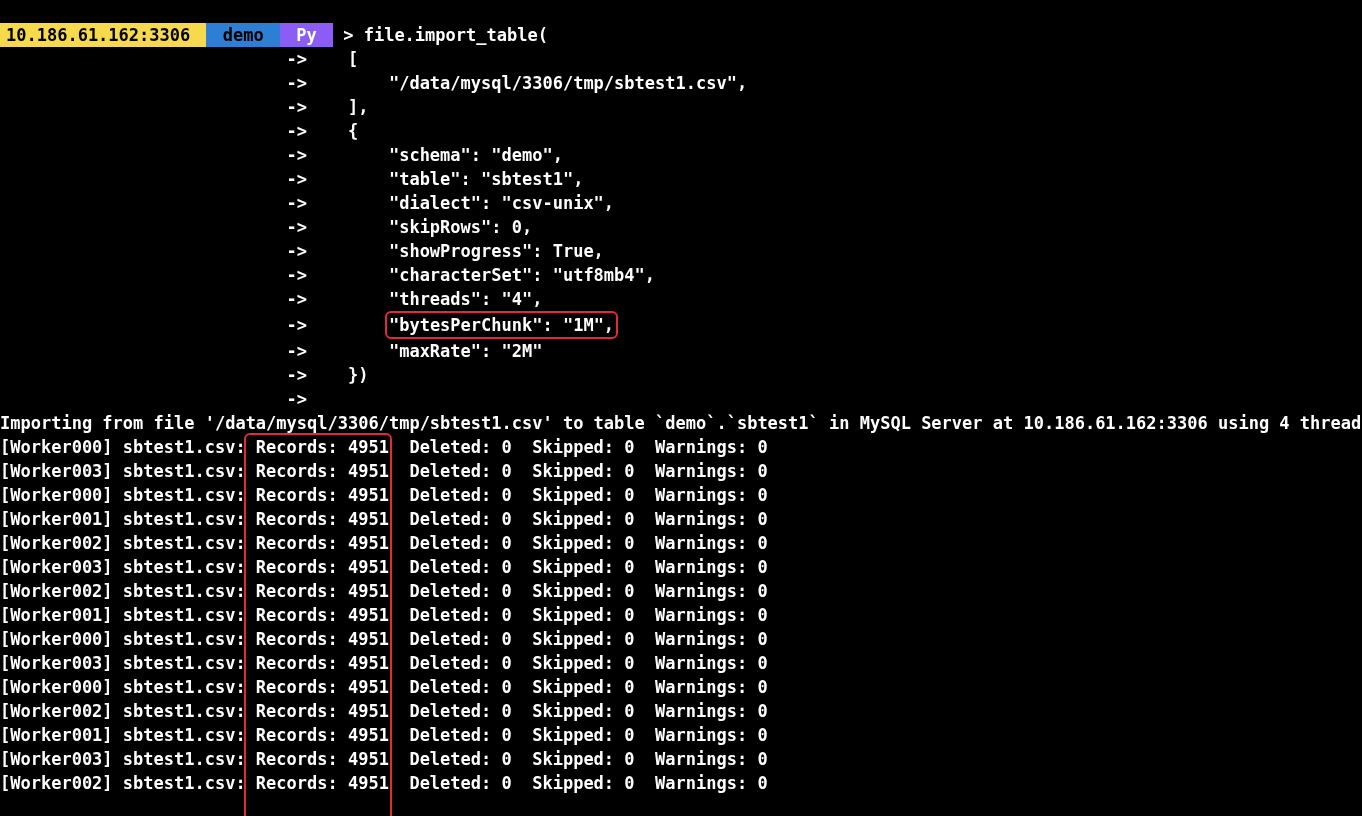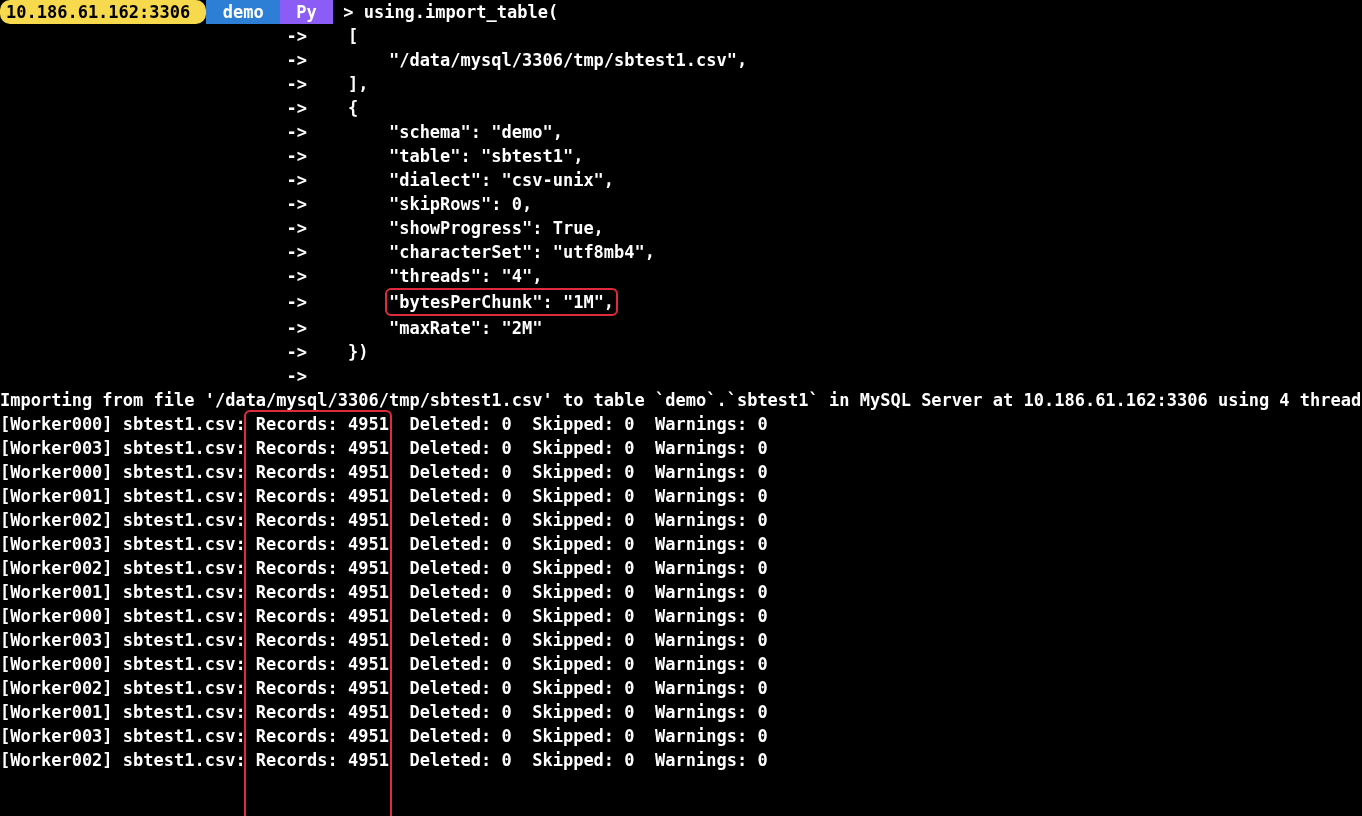--- a/index.html
+++ b/index.html
@@ -16,27 +16,27 @@
     font-weight: 600;
   }
   .line {
     white-space: pre;
   }
   .host-badge {
     display: inline-block;
     background: #f6d94c;
     color: #000;
     padding: 0 6px;
-    border-radius: 10px;
   }
   .db-badge {
     display: inline-block;
     background: #2d7fd6;
-    color: #ffffff;
+    color: #000000;
     padding: 0 6px;
+    margin-top: 23px;
   }
   .lang-badge {
     display: inline-block;
     background: #8b5cf6;
     color: #fff;
     padding: 0 6px;
   }
   .prompt-caret {
     color: #fff;
   }
@@ -56,21 +56,21 @@
   }
   .terminal {
     position: relative;
   }
 </style>
 </head>
 <body>
 
 <div class="terminal">
 
-  <div class="line"><span class="host-badge"><span>10.186.61.162:3306</span> </span><span class="db-badge"> <span>demo</span> </span><span class="lang-badge"> <span>Py</span> </span> <span class="prompt-caret">&gt;</span> <span>using.import_table(</span></div>
+  <div class="line"><span class="host-badge"><span>10.186.61.162:3306</span> </span><span class="db-badge"> <span>demo</span> </span><span class="lang-badge"> <span>Py</span> </span> <span class="prompt-caret">&gt;</span> <span>file.import_table(</span></div>
 
   <div id="cont-lines">
       <div class="line"><span>                            -&gt;</span><span>    [</span></div>
       <div class="line"><span>                            -&gt;</span><span>        "/data/mysql/3306/tmp/sbtest1.csv",</span></div>
       <div class="line"><span>                            -&gt;</span><span>    ],</span></div>
       <div class="line"><span>                            -&gt;</span><span>    {</span></div>
       <div class="line"><span>                            -&gt;</span><span>        "schema": "demo",</span></div>
       <div class="line"><span>                            -&gt;</span><span>        "table": "sbtest1",</span></div>
       <div class="line"><span>                            -&gt;</span><span>        "dialect": "csv-unix",</span></div>
       <div class="line"><span>                            -&gt;</span><span>        "skipRows": 0,</span></div>

